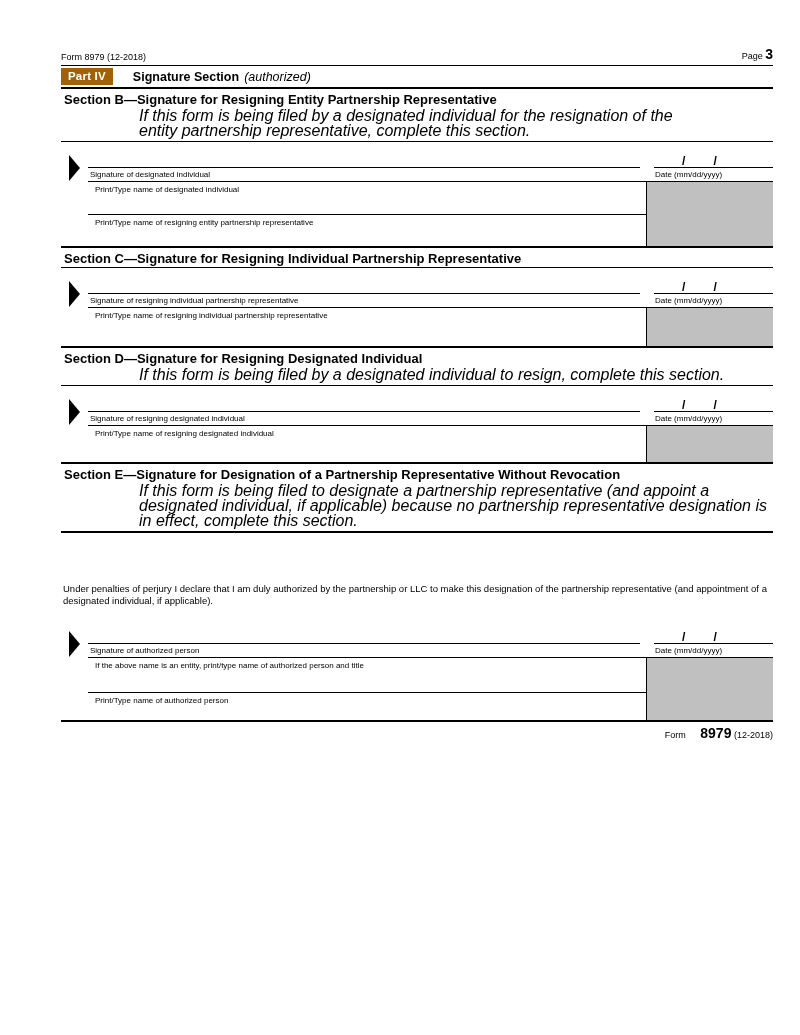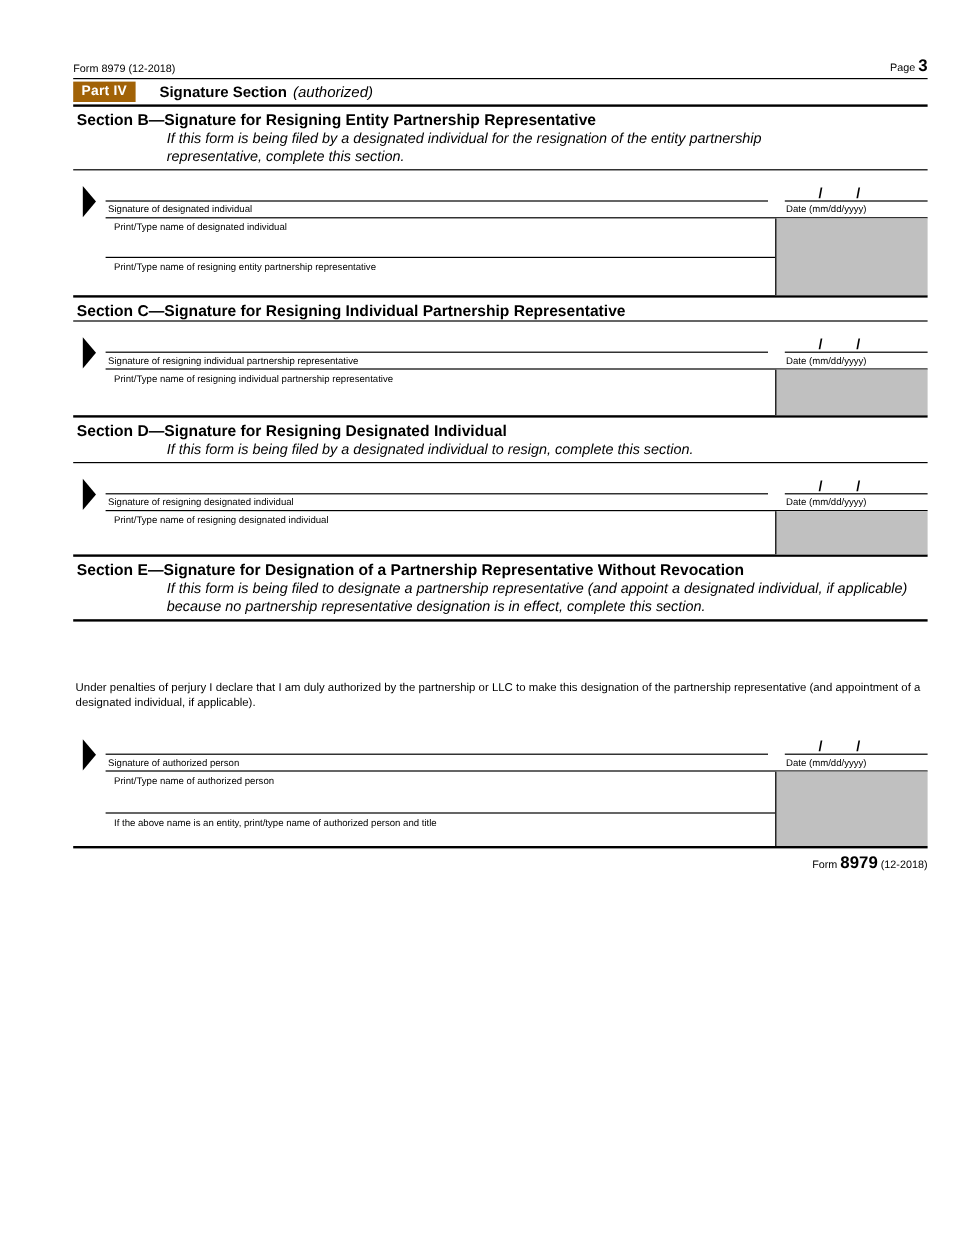--- a/index.html
+++ b/index.html
@@ -36,21 +36,21 @@
     letter-spacing: 0.2px;
   }
   .part-title { font-size: 12.5px; font-weight: bold; margin-left: 20px; }
   .part-cont  { font-size: 12.5px; font-style: italic; font-weight: normal; margin-left: 5px; }
 
   
   .form-section { border-bottom: 2.2px solid #000; }
   .form-section:last-of-type { border-bottom: none; }
   .sec-title { font-size: 13px; font-weight: bold; padding: 3px 0 1px 3px; line-height: 15px; }
   .sec-instr {
-    font-size: 12px; font-style: italic;
+    font-size: 16px; font-style: italic;
     margin-left: 78px; line-height: 15px; padding-bottom: 3px;
   }
   .form-section:nth-of-type(1) .sec-instr { max-width: 575px; }
   .instr-rule { border-top: 1.6px solid #000; }
   .form-section:nth-of-type(4) .instr-rule { border-top: 2.4px solid #000; }
 
   .perjury { font-size: 9.5px; line-height: 12px; padding: 2px 0 2px 2px; margin-top: 48px; }
 
   
   .sig-row { display: flex; align-items: flex-end; padding-top: 13px; }
@@ -81,21 +81,21 @@
   .print-row + .print-row { border-top: 1.4px solid #000; }
   .form-section:nth-of-type(2) .print-row { min-height: 38px; }
   .form-section:nth-of-type(3) .print-row { min-height: 36px; }
   .form-section:nth-of-type(4) .print-row:first-child { min-height: 34px; }
   .form-section:nth-of-type(4) .print-row + .print-row { min-height: 28px; }
   .shaded { flex: 0 0 127px; border-left: 1.4px solid #000; }
 
   
   .bottom-rule { border-top: 2.4px solid #000; }
   .ftr { text-align: right; font-size: 9px; padding-top: 3px; }
-  .ftr b { font-size: 14px; font-weight: bold; }
+  .ftr b { font-size: 14px; font-weight: bold; margin-left: 12px; }
 </style>
 </head>
 <body>
 
 <div class="page">
 
   <div class="hdr">
     <span class="hdr-left">Form 8979 (12-2018)</span>
     <span class="hdr-right"><span>Page</span> <b>3</b></span>
   </div>
@@ -203,22 +203,22 @@
       <div class="date-cell">
         <div class="slash-row">
           <span>/</span>
           <span>/</span>
         </div>
         <div class="date-label">Date (mm/dd/yyyy)</div>
       </div>
     </div>
     <div class="print-block">
       <div class="print-rows">
+            <div class="print-row">If the above name is an entity, print/type name of authorized person and title</div>
             <div class="print-row">Print/Type name of authorized person</div>
-            <div class="print-row">If the above name is an entity, print/type name of authorized person and title</div>
           </div>
       <div class="shaded" style="background: rgb(192, 192, 192);"></div>
     </div>
   </div>
 </div>
 
   <div class="bottom-rule"></div>
   <div class="ftr">
     <span>Form</span>
     <b>8979</b>

